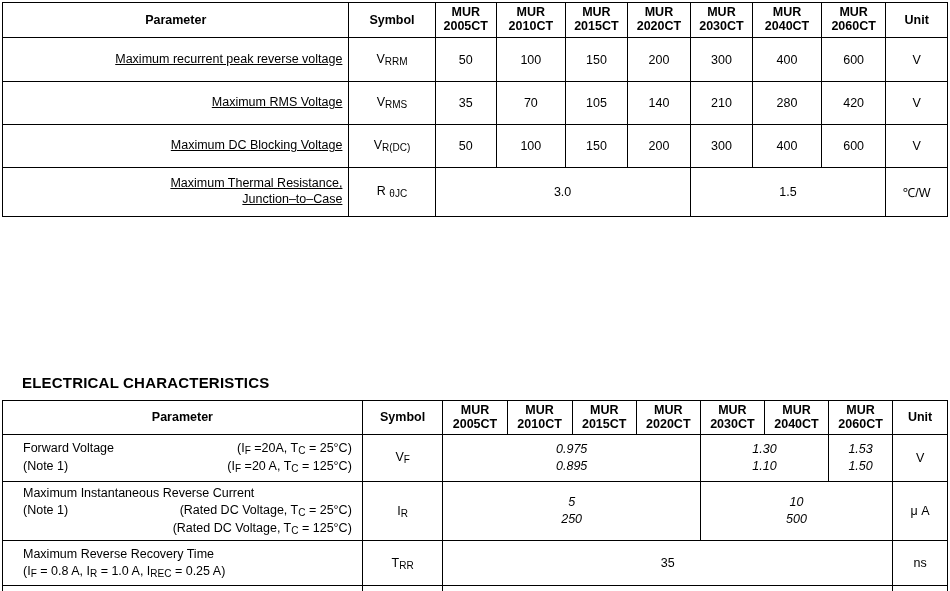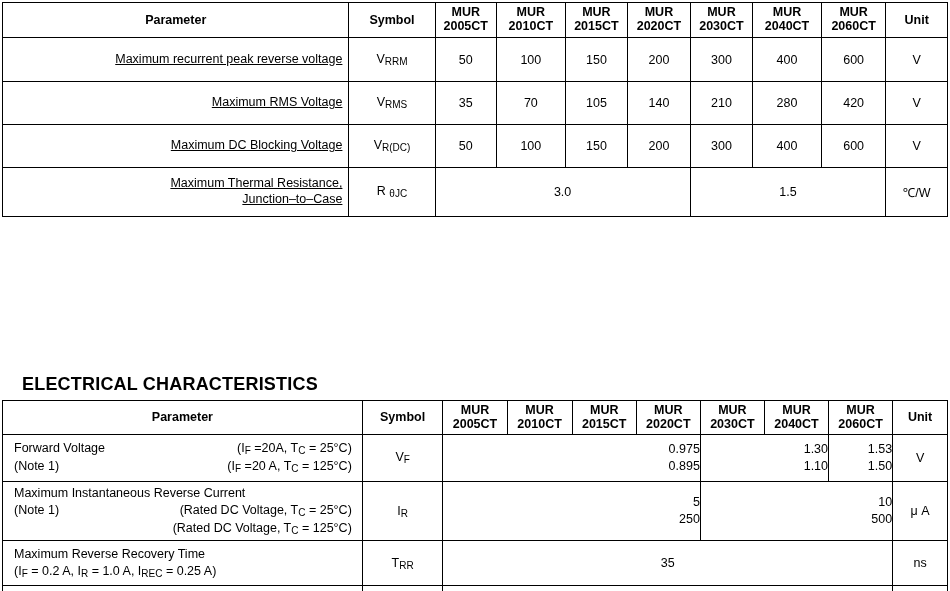--- a/index.html
+++ b/index.html
@@ -24,31 +24,31 @@
   .sym{text-align:center;font-size:13px;}
   .num{text-align:center;font-size:13px;}
   .unit{text-align:center;font-size:12.5px;}
   sub{font-size:10px;vertical-align:-0.22em;}
 
   .hdr-two{line-height:1.1;}
 
   
   .sect-title{
     position:absolute;left:22px;top:374px;
-    font-size:18px;font-weight:bold;letter-spacing:.2px;
+    font-size:15px;font-weight:bold;letter-spacing:.2px;
   }
 
   
   .tbl-ele{position:absolute;left:2px;top:400px;width:946px;}
   .tbl-ele td,.tbl-ele th{font-size:12.5px;}
-  .ele-param{text-align:left;padding:3px 4px 3px 11px;font-size:12.5px;line-height:1.35;margin-top:16px;}
+  .ele-param{text-align:left;padding:3px 4px 3px 20px;font-size:12.5px;line-height:1.35;margin-top:16px;}
   .two-col{display:flex;justify-content:space-between;}
   .two-col .left{flex:0 0 auto;}
   .two-col .right{flex:0 0 auto;padding-right:6px;}
-  .vtop{line-height:1.38;text-align:right;}
+  .vtop{line-height:1.38;text-align:center;font-style:italic;}
   .nowrap{white-space:nowrap;}
 </style>
 </head>
 <body>
 
 <div class="page">
 
   <table class="tbl-max">
     <colgroup>
       <col style="width:338px">
@@ -249,21 +249,21 @@
       <td class="num" colspan="3">
         <div class="vtop">10</div>
         <div class="vtop">500</div>
       </td>
       <td class="unit">μ A</td>
     </tr>
 
     <tr>
       <td class="ele-param" style="height:38px">
         <div>Maximum Reverse Recovery Time</div>
-        <div><span>(I</span><sub>F</sub><span> = 0.2 A, I</span><sub>R</sub><span> = 1.0 A, I</span><sub>REC</sub><span> = 0.25 A)</span></div>
+        <div><span>(I</span><sub>F</sub><span> = 0.8 A, I</span><sub>R</sub><span> = 1.0 A, I</span><sub>REC</sub><span> = 0.25 A)</span></div>
       </td>
       <td class="sym"><span>T</span><sub>RR</sub></td>
       <td class="num" colspan="7">35</td>
       <td class="unit">ns</td>
     </tr>
 
     <tr>
       <td class="ele-param" style="height:14px"></td>
       <td class="sym"></td>
       <td class="num" colspan="7"></td>

